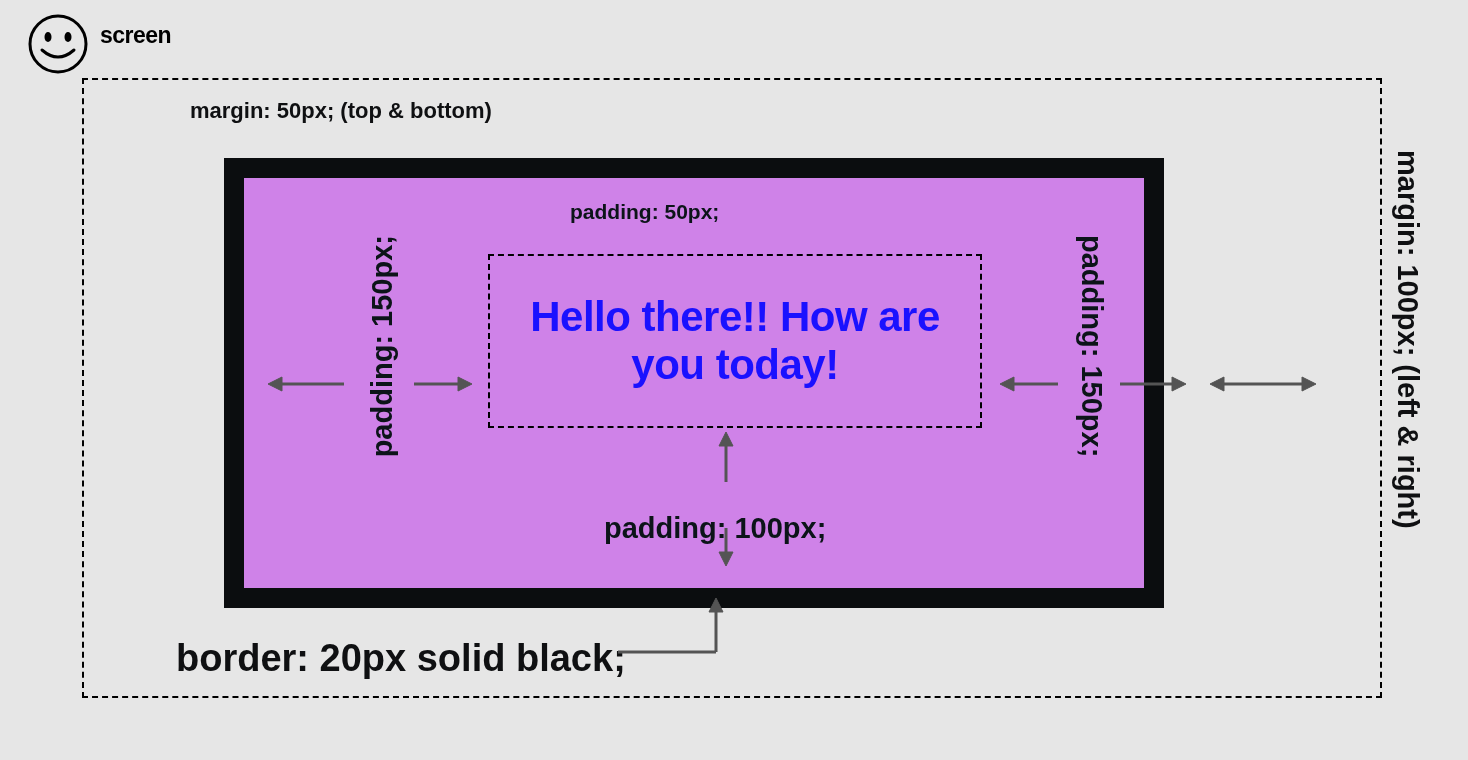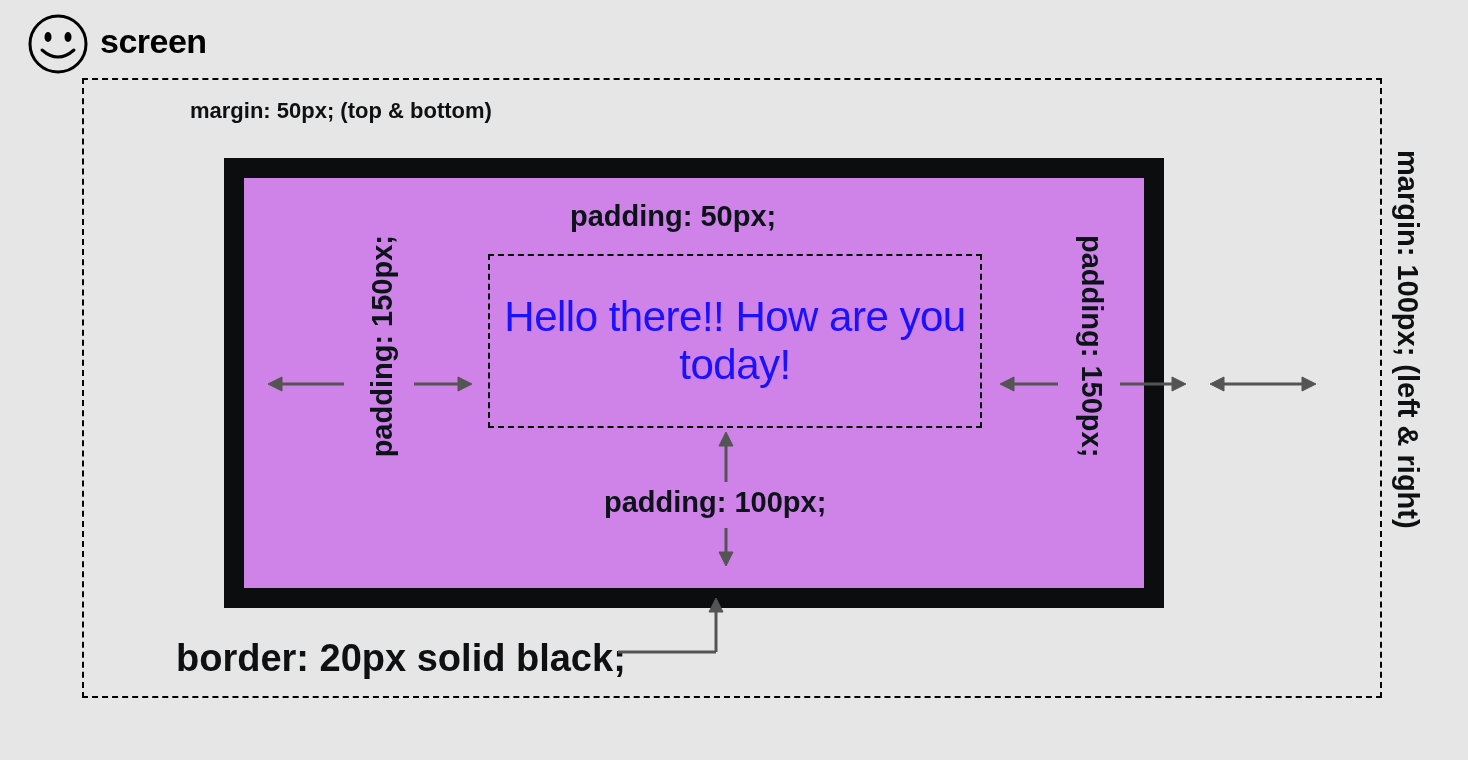--- a/index.html
+++ b/index.html
@@ -15,21 +15,21 @@
       position: absolute;
       top: 12px;
       left: 26px;
       width: 64px;
       height: 64px;
     }
     .title {
       position: absolute;
       top: 22px;
       left: 100px;
-      font-size: 34px;
+      font-size: 23px;
       font-weight: 800;
       color: #000;
       letter-spacing: -0.5px;
     }
     .screen-box {
       position: absolute;
       top: 78px;
       left: 82px;
       width: 1300px;
       height: 620px;
@@ -69,36 +69,36 @@
       width: 494px;
       height: 174px;
       border: 2px dashed #000;
       display: flex;
       align-items: center;
       justify-content: center;
       text-align: center;
     }
     .content-text {
       font-size: 42px;
-      font-weight: 400;
+      font-weight: 700;
       color: #1a11ff;
       line-height: 1.15;
       letter-spacing: -0.5px;
     }
     .padding-top-label {
       position: absolute;
       top: 200px;
       left: 570px;
-      font-size: 29px;
+      font-size: 21px;
       font-weight: 700;
       color: #0c1419;
     }
     .padding-bottom-label {
       position: absolute;
-      top: 486px;
+      top: 512px;
       left: 604px;
       font-size: 29px;
       font-weight: 700;
       color: #0c1419;
     }
     .padding-left-label {
       position: absolute;
       top: 235px;
       left: 366px;
       font-size: 29px;

